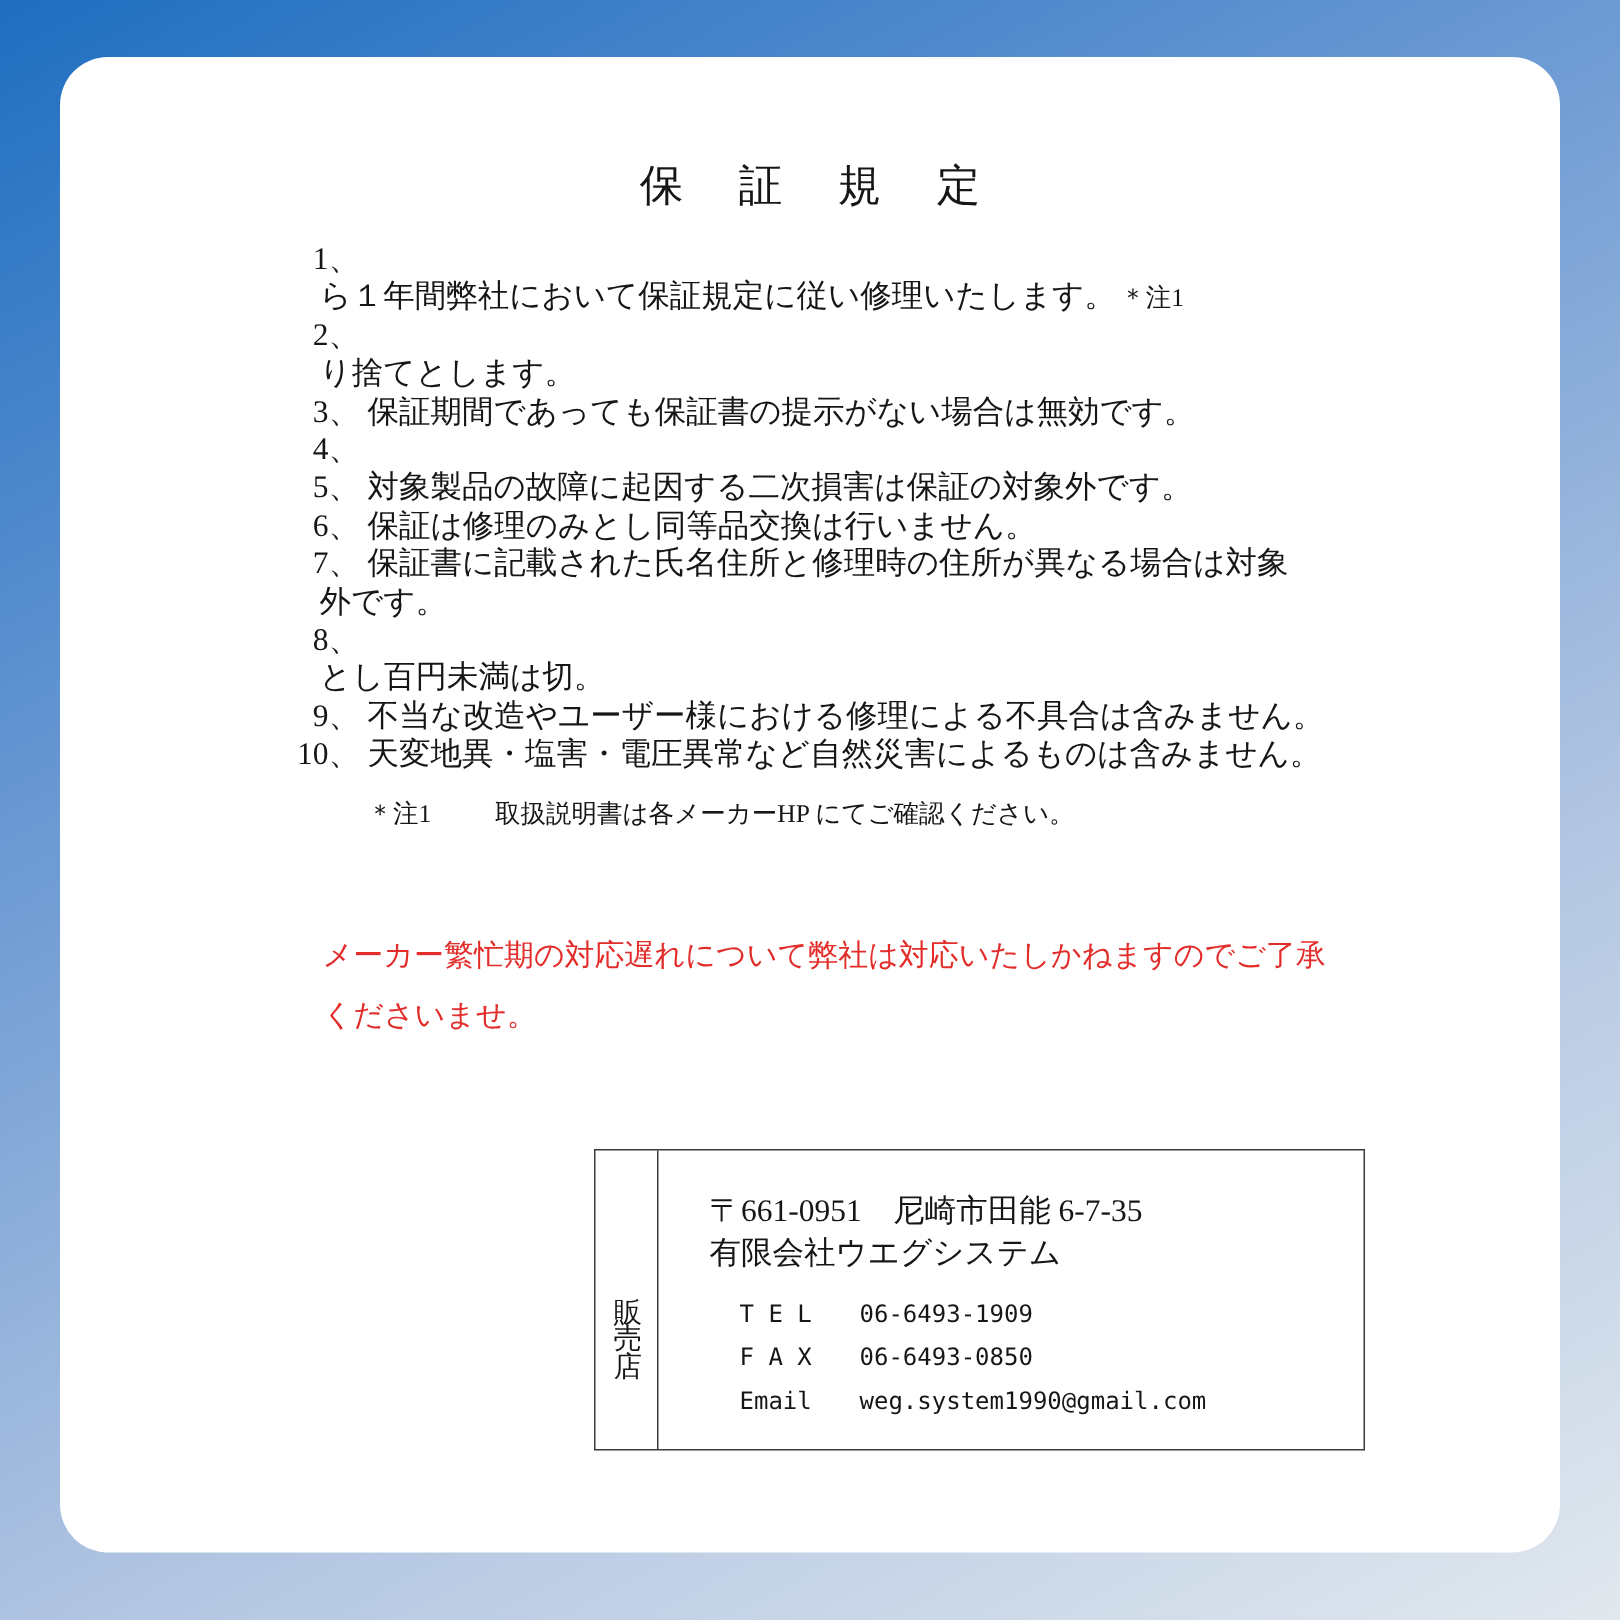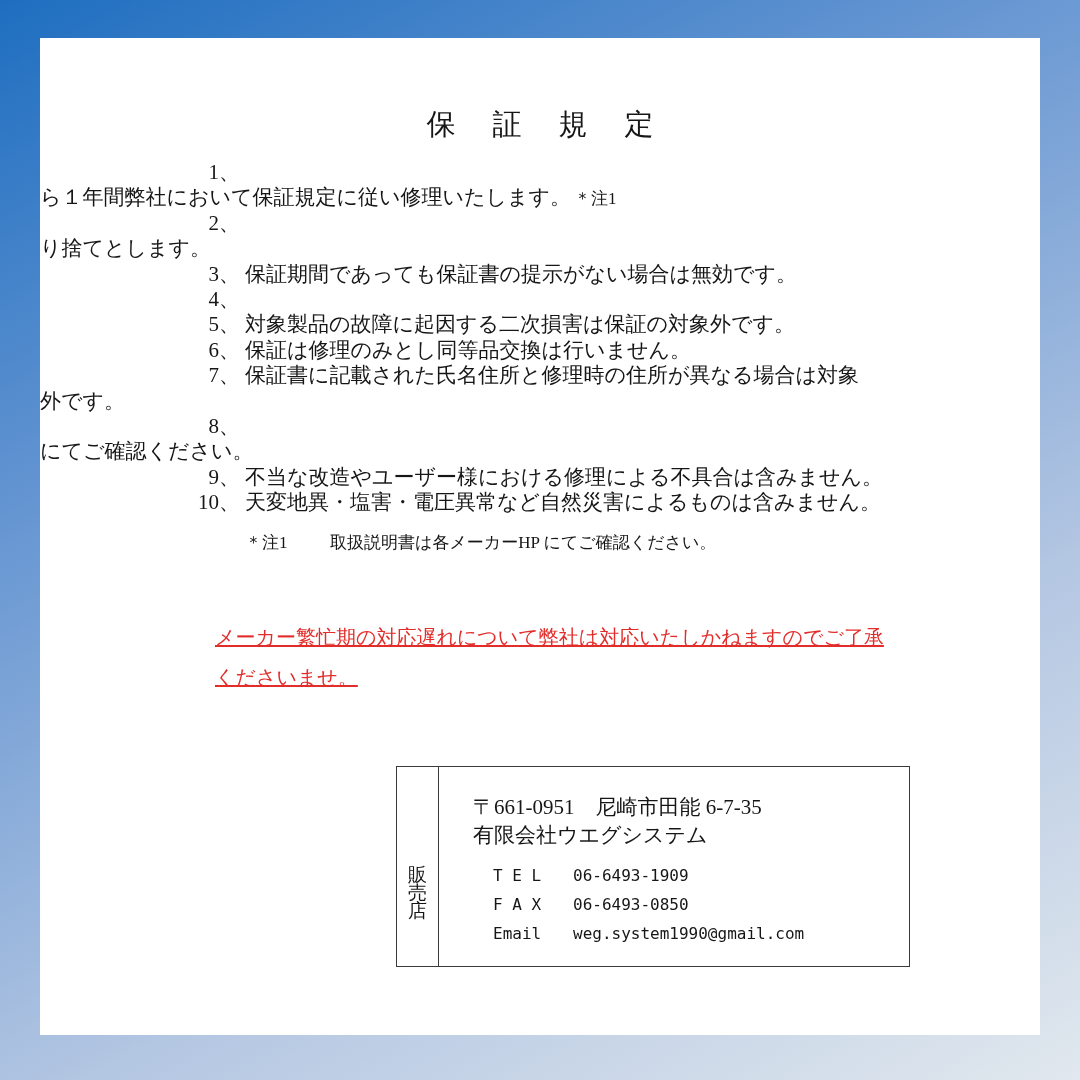--- a/index.html
+++ b/index.html
@@ -3,31 +3,31 @@
 <meta charset="utf-8">
 <style>
   html,body{margin:0;padding:0;}
   body{
     width:1080px;height:1080px;overflow:hidden;
     font-family:"Liberation Serif","DejaVu Serif",serif;
     background:linear-gradient(152deg,#1e6ec0 0%,#6696d2 32%,#b3c6e2 68%,#e1e8ee 100%);
   }
   .page{
     position:absolute;left:40px;top:38px;width:1000px;height:997px;
-    background:#ffffff;color:#161616;
+    background:#ffffff;color:#161616;border-radius:32px;
   }
   .title{
     position:absolute;top:64px;left:0;right:0;margin:0;
     text-align:center;font-size:29px;font-weight:500;line-height:44px;
   }
   .title span{letter-spacing:37px;margin-right:-37px;}
   .list{position:absolute;top:122px;left:0;right:0;}
   .line{height:25.4px;line-height:25.4px;font-size:21px;white-space:nowrap;position:relative;}
   .line.first{padding-left:205px;}
-  .line.cont{}
+  .line.cont{padding-left:173px;}
   .num{position:absolute;left:118px;top:0;width:82px;text-align:right;}
   .noteref{font-size:17px;margin-left:3px;}
   .footnote{position:absolute;top:494px;left:0;right:0;font-size:17px;height:22px;line-height:22px;}
   .fn-label{position:absolute;left:205px;top:0;}
   .fn-text{position:absolute;left:290px;top:0;white-space:nowrap;}
   .notice{position:absolute;top:579px;left:175px;right:40px;font-size:20px;line-height:40px;}
   .notice-line{white-space:nowrap;}
   .seller-box{
     position:absolute;left:356px;top:728px;width:514px;height:201px;
     border:1.5px solid #3a3a3a;box-sizing:border-box;background:#fff;
@@ -90,40 +90,40 @@
       <span data-name="item-text">保証書に記載された氏名住所と修理時の住所が異なる場合は対象</span>
     </div>
     <div class="line cont" data-name="list-item-7-continuation">
       <span data-name="item-text">外です。</span>
     </div>
 
     <div class="line first" data-name="list-item-8">
       <span class="num" data-name="item-number">8、</span>
     </div>
     <div class="line cont" data-name="list-item-8-continuation">
-      <span data-name="item-text">にてご確認ください。</span>
+      <span data-name="item-text">とし百円未満は切。</span>
     </div>
 
     <div class="line first" data-name="list-item-9">
       <span class="num" data-name="item-number">9、</span>
       <span data-name="item-text">不当な改造やユーザー様における修理による不具合は含みません。</span>
     </div>
 
     <div class="line first" data-name="list-item-10">
       <span class="num" data-name="item-number">10、</span>
       <span data-name="item-text">天変地異・塩害・電圧異常など自然災害によるものは含みません。</span>
     </div>
   </div>
 
   <div class="footnote" data-name="footnote">
     <span class="fn-label" data-name="footnote-label">＊注1</span>
     <span class="fn-text" data-name="footnote-text">取扱説明書は各メーカーHP にてご確認ください。</span>
   </div>
 
-  <div class="notice" data-name="busy-period-notice" style="color:#e22d2a;text-decoration:underline;">
+  <div class="notice" data-name="busy-period-notice" style="color:#e22d2a;">
     <div class="notice-line" data-name="notice-line">メーカー繁忙期の対応遅れについて弊社は対応いたしかねますのでご了承</div>
     <div class="notice-line" data-name="notice-line">くださいませ。</div>
   </div>
 
   <div class="seller-box" data-name="seller-info-box">
     <div class="seller-label" data-name="seller-label-cell">
       <span class="vtext" data-name="seller-label-text">販売店</span>
     </div>
     <div class="addr-block" data-name="seller-address-block">
       <div data-name="seller-postal-address">〒661-0951　尼崎市田能 6-7-35</div>

